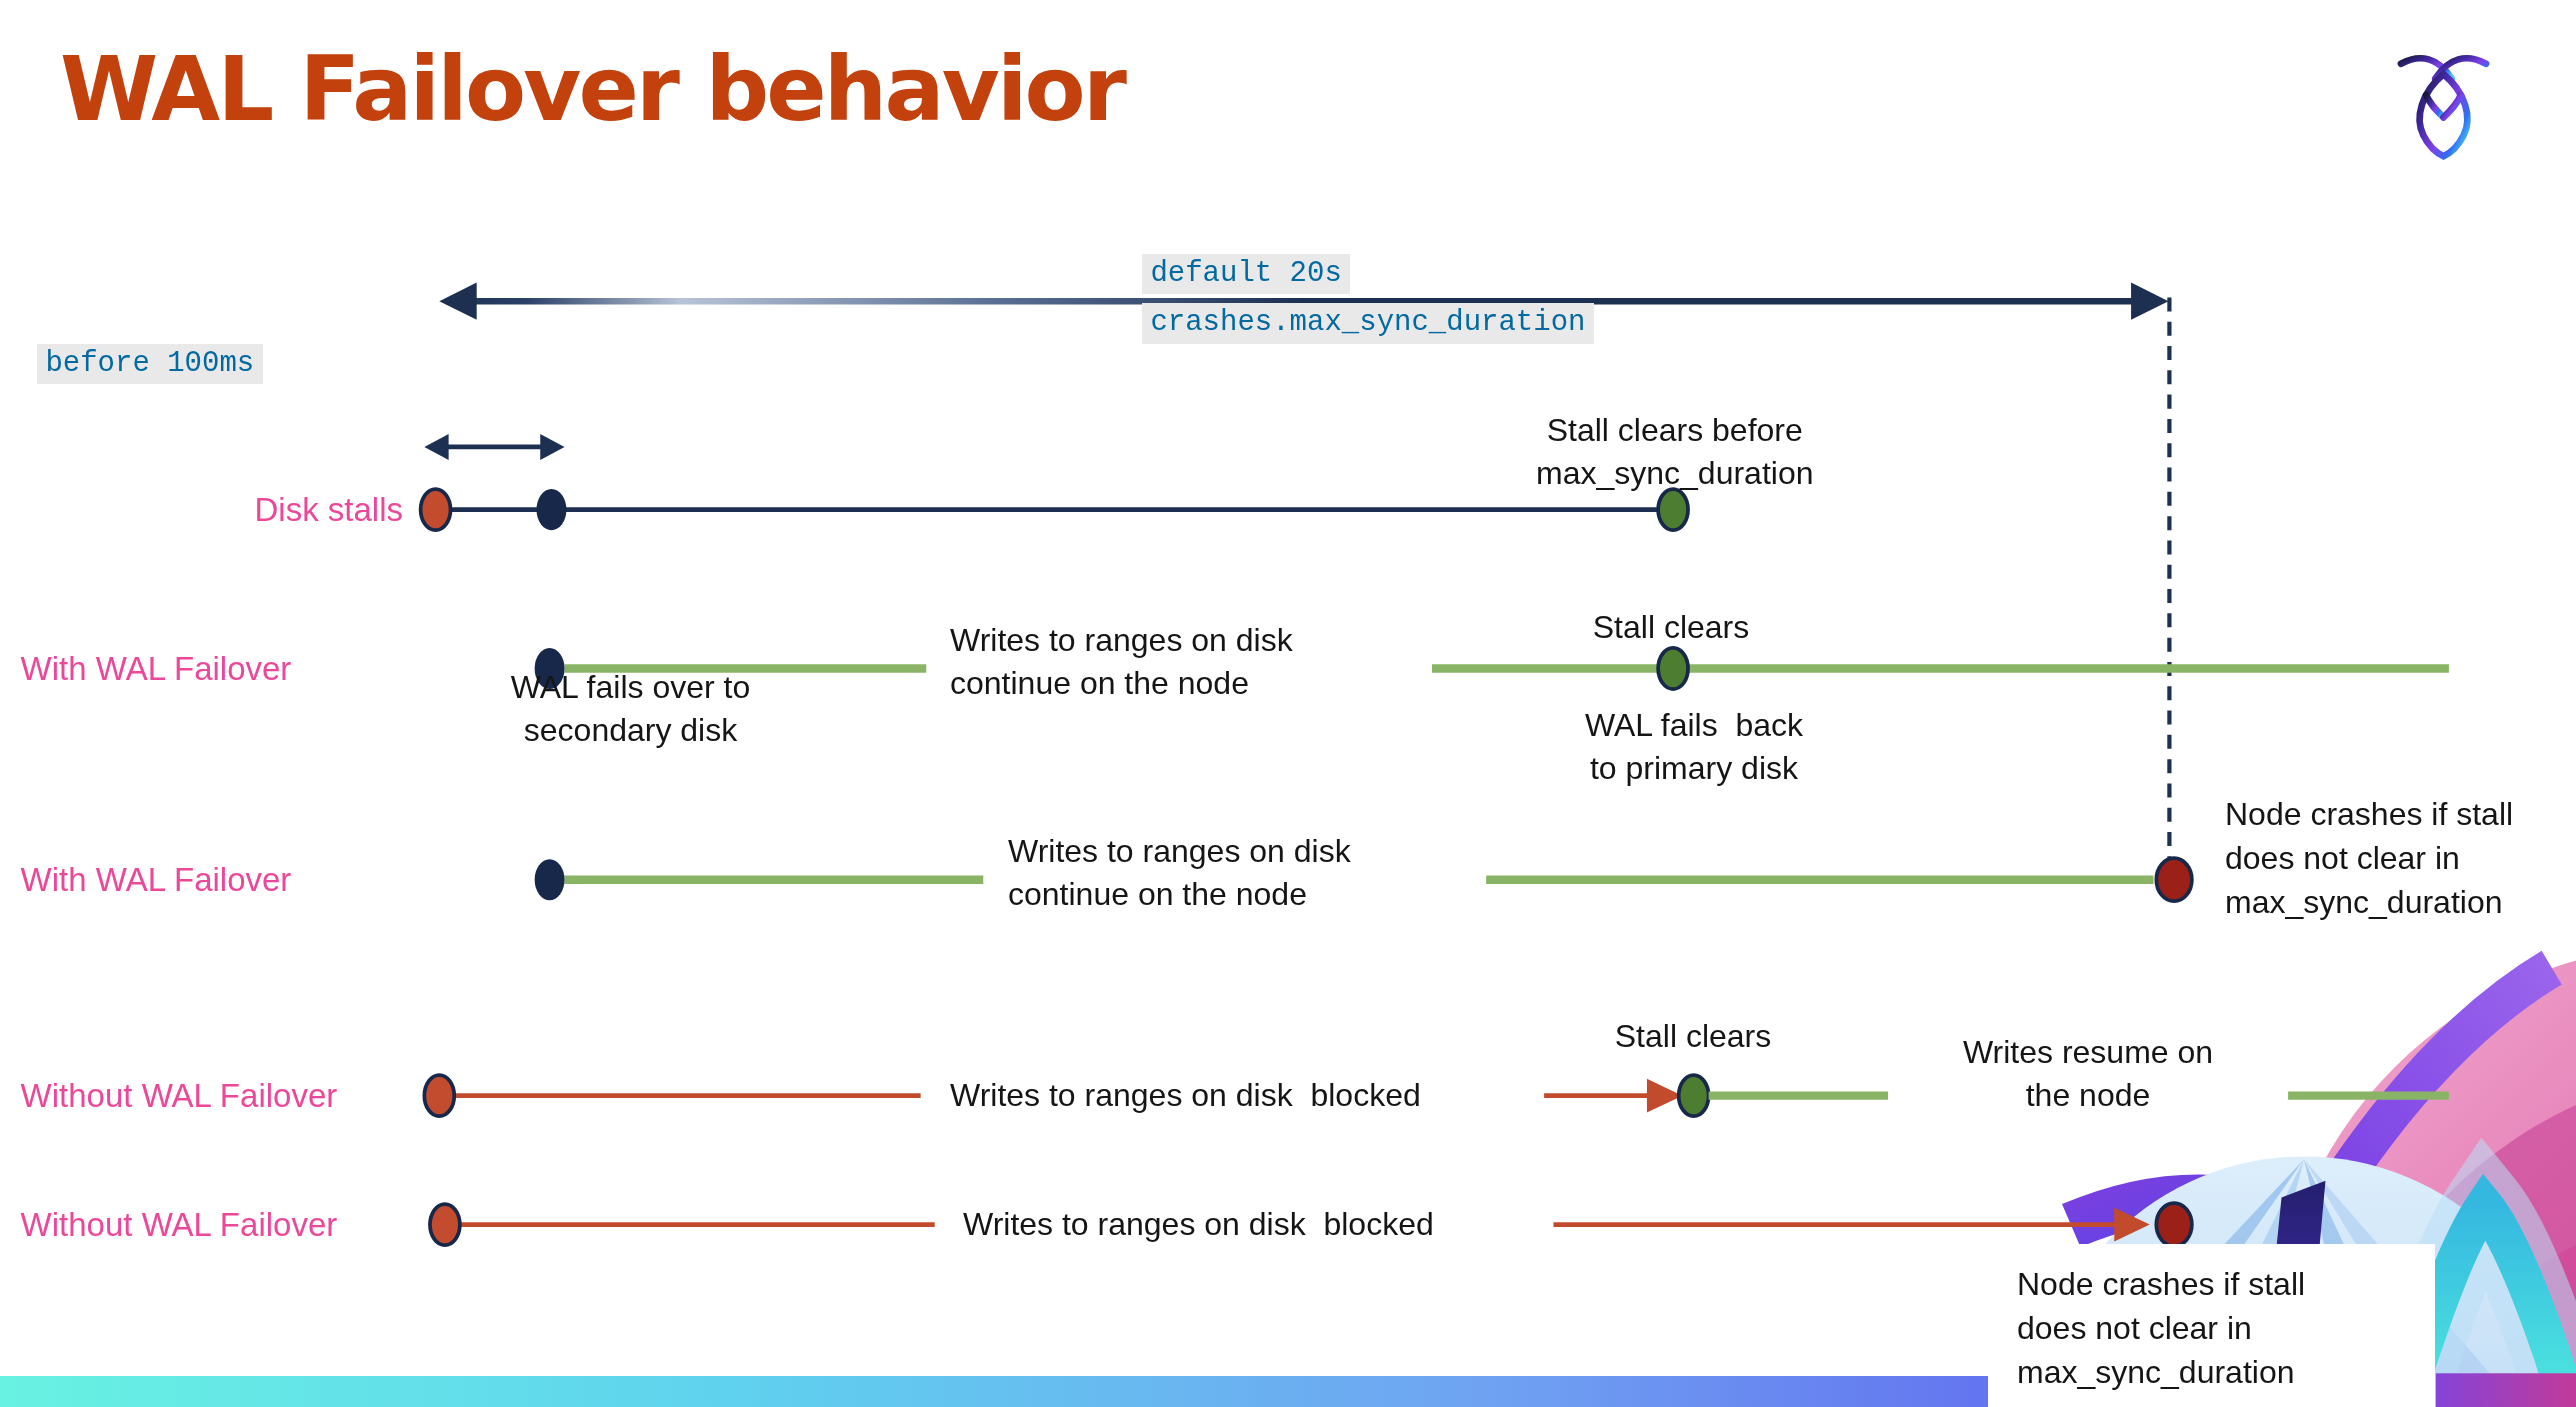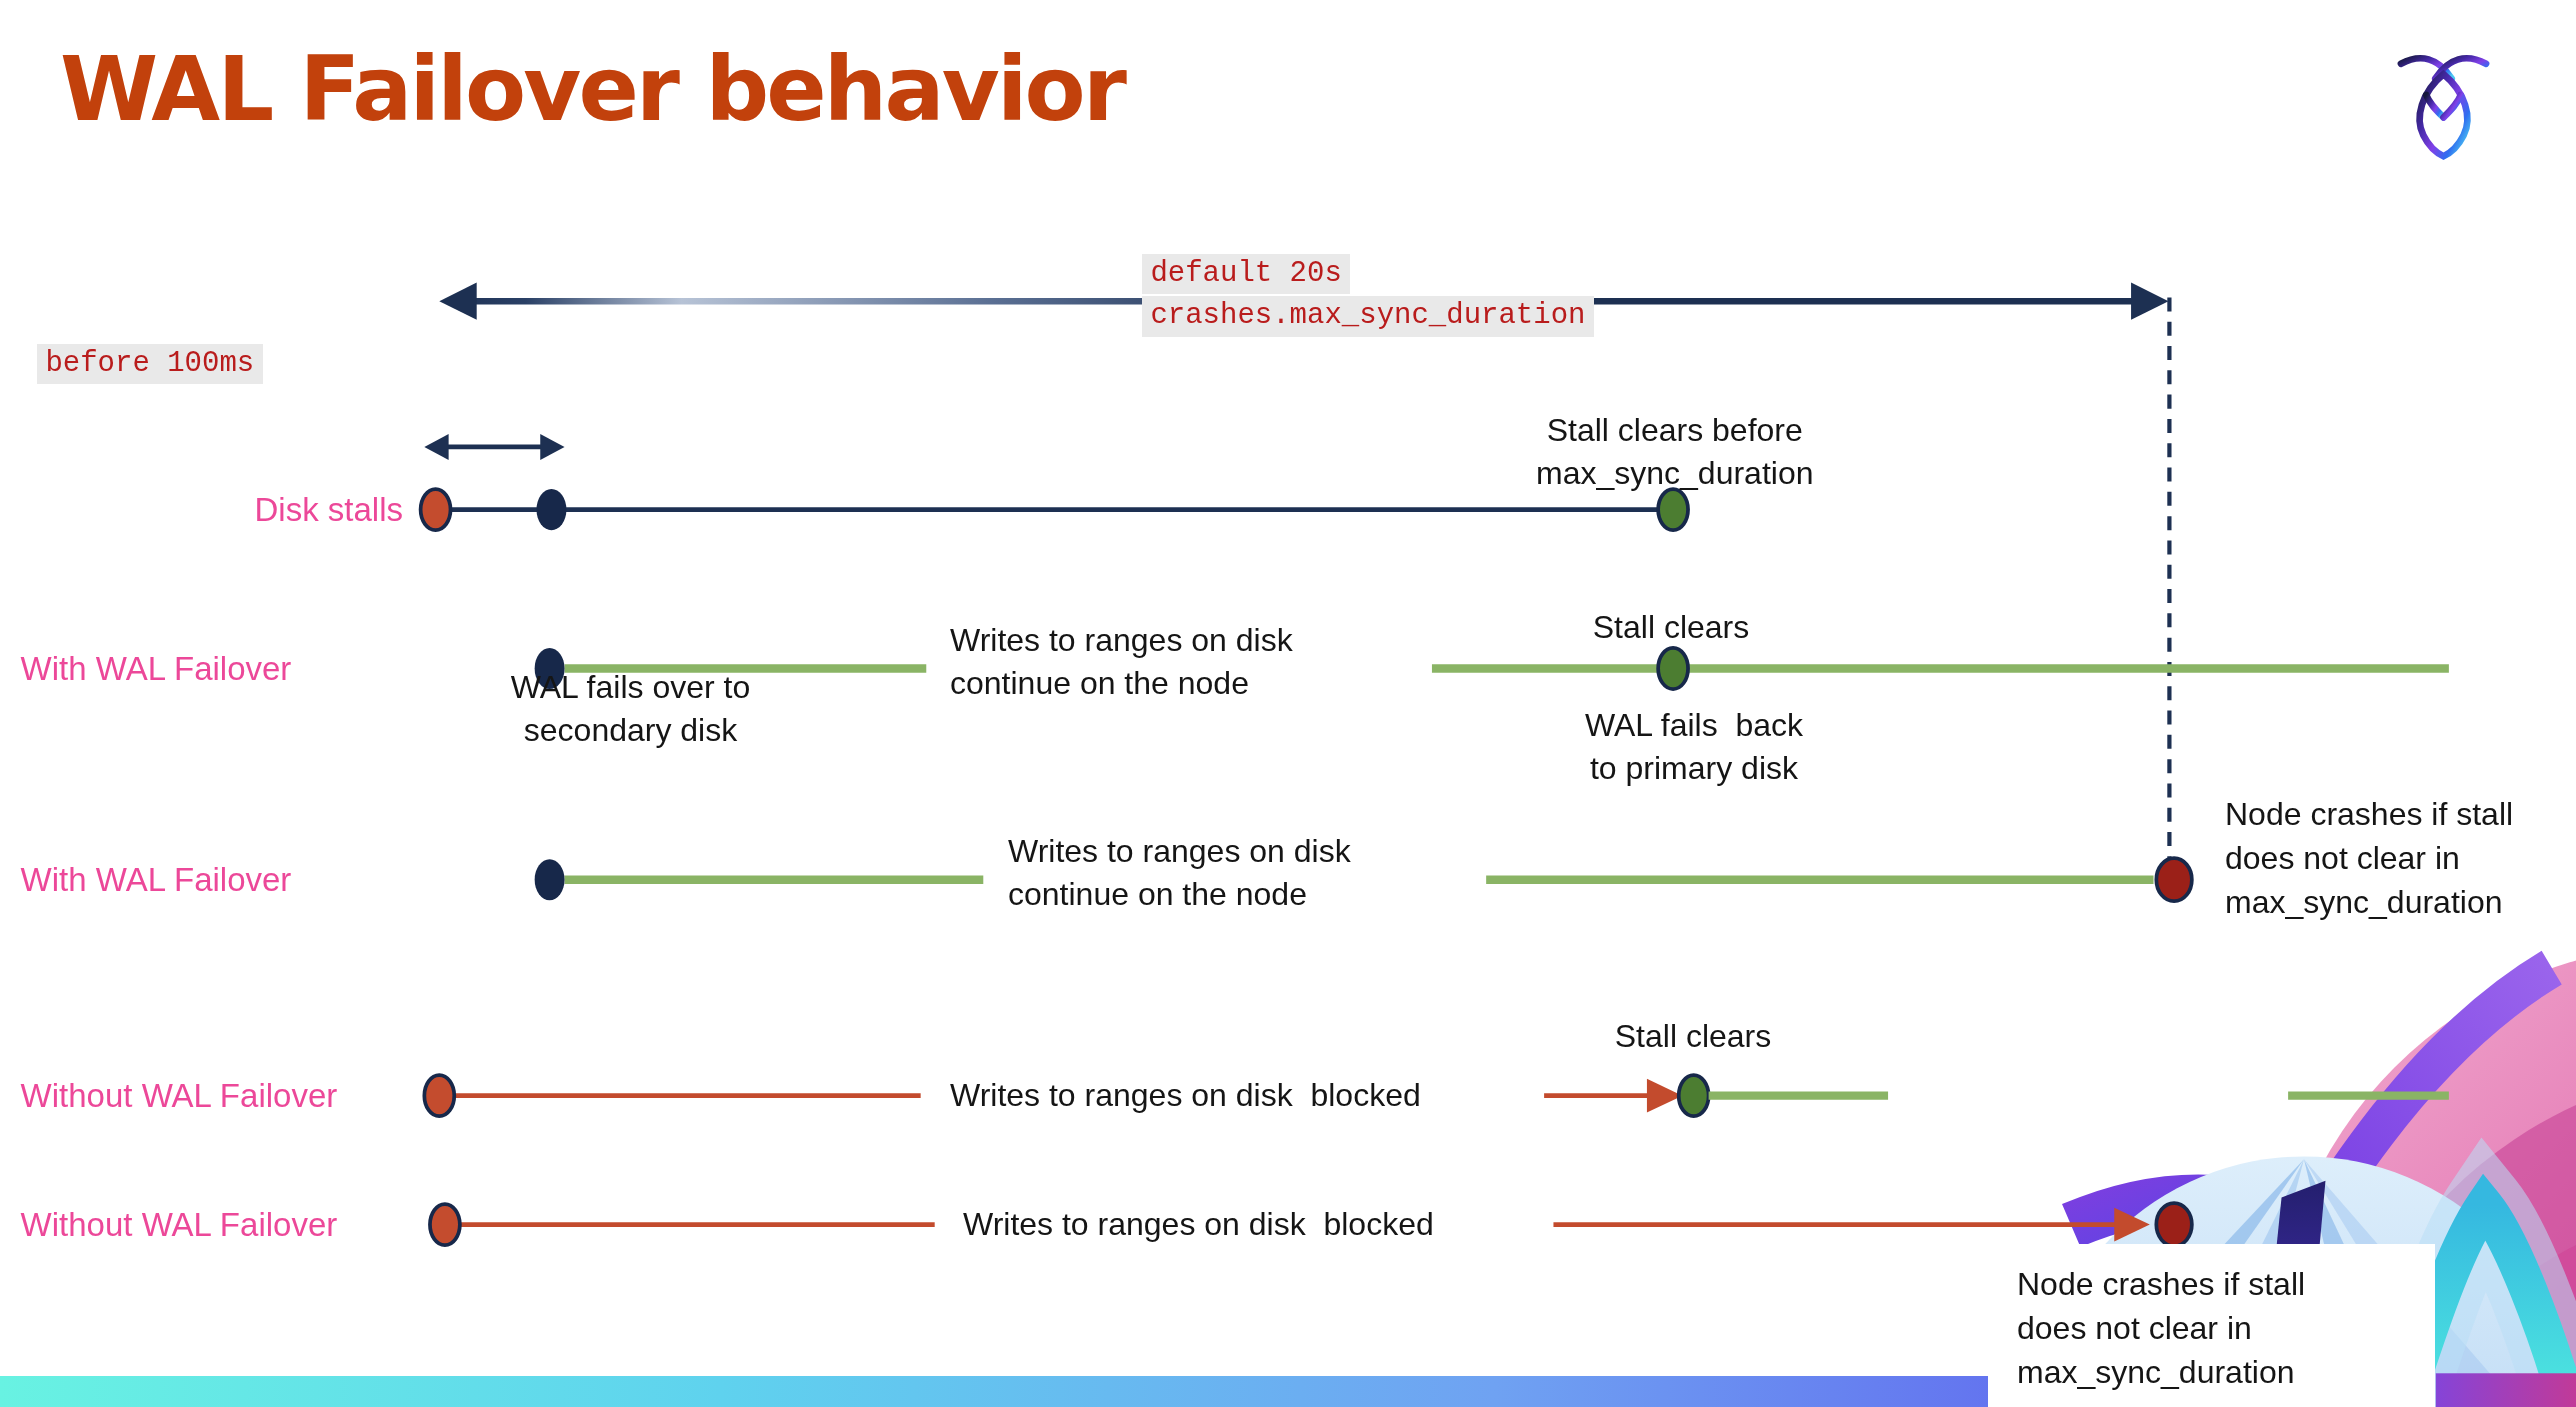--- a/index.html
+++ b/index.html
@@ -3,21 +3,21 @@
 <meta charset="utf-8">
 <style>
   html,body{margin:0;padding:0;background:#ffffff;}
   #stage{position:relative;width:2576px;height:1408px;background:#ffffff;overflow:hidden;
          font-family:"Liberation Sans","DejaVu Sans",sans-serif;color:#111;}
   .abs{position:absolute;}
   .title{left:60px;top:37px;font-family:"DejaVu Sans","Liberation Sans",sans-serif;
          font-size:89px;font-weight:800;letter-spacing:-2.8px;color:#c2410c;z-index:6;}
   .codeblock{z-index:6;}
   .codeline{display:table;font-family:"Liberation Mono","DejaVu Sans Mono",monospace;
-            font-size:29px;color:#b91c1c;background:#e9e9e9;padding:2.8px 8.4px 4.7px 8.4px;margin-bottom:2px;white-space:pre;}
+            font-size:29px;color:#0369a1;background:#e9e9e9;padding:2.8px 8.4px 4.7px 8.4px;margin-bottom:9px;white-space:pre;}
   .rowlabel{font-size:33px;color:#ec4899;z-index:6;white-space:pre;}
   .ann{font-size:32px;color:#151515;line-height:43px;white-space:pre-wrap;z-index:6;}
   .ctr{text-align:center;}
   .rgt{text-align:right;}
   #bar{left:0;top:1376px;width:2576px;height:32px;z-index:1;
        background:linear-gradient(90deg,#68f2e2 0%,#5fd2ee 28%,#6fa2f2 58%,#5e60ee 86%,#6150e8 100%);}
   #art{right:0;bottom:0;width:645px;height:491px;z-index:2;}
   #mainsvg{left:0;top:0;width:2576px;height:1408px;z-index:3;}
   #crashbox{left:1988px;top:1244px;width:447px;height:164px;background:#ffffff;z-index:4;}
   #crashbox .ann{position:absolute;left:29px;top:18px;line-height:44px;}
@@ -194,20 +194,22 @@
 to primary disk</div>
 
   <div class="abs ann" style="left:1008px;top:830px;">Writes to ranges on disk
 continue on the node</div>
   <div class="abs ann" style="left:2225px;top:792px;line-height:44px;">Node crashes if stall
 does not clear in
 max_sync_duration</div>
 
   <div class="abs ann" style="left:950px;top:1074px;">Writes to ranges on disk  blocked</div>
   <div class="abs ann ctr" style="left:1553px;top:1015px;width:280px;">Stall clears</div>
+  <div class="abs ann ctr" style="left:1927px;top:1031px;width:322px;">Writes resume on
+the node</div>
 
   <div class="abs ann" style="left:963px;top:1203px;">Writes to ranges on disk  blocked</div>
   <div id="crashbox" class="abs">
     <div class="ann">Node crashes if stall
 does not clear in
 max_sync_duration</div>
   </div>
 
 </div>
 

